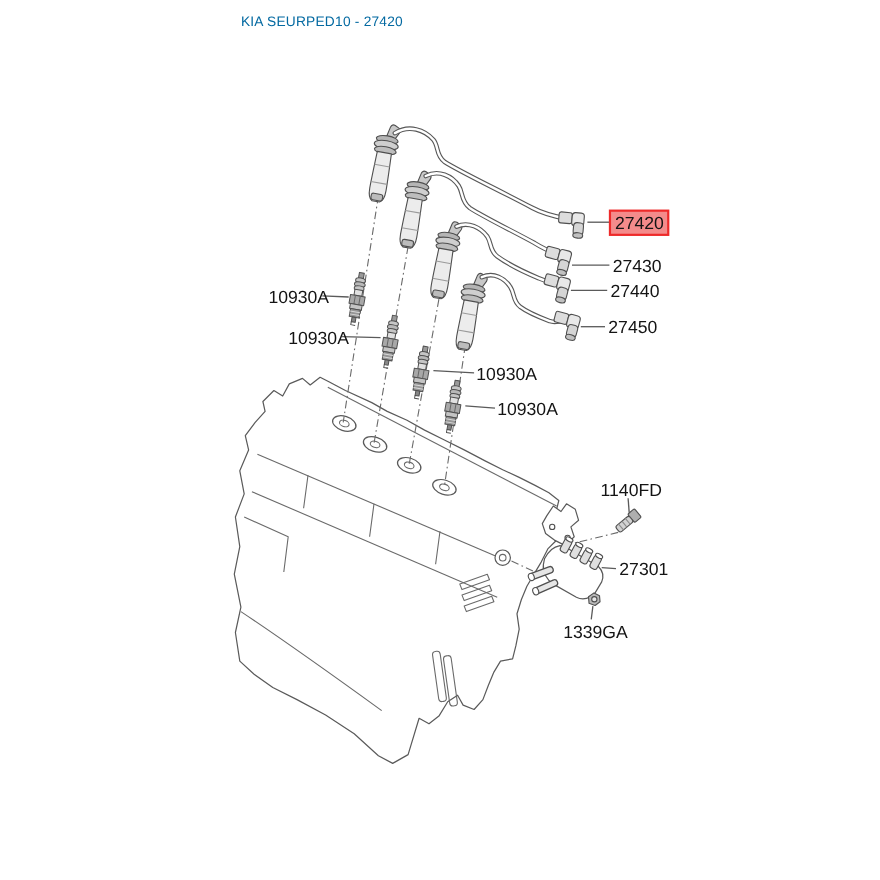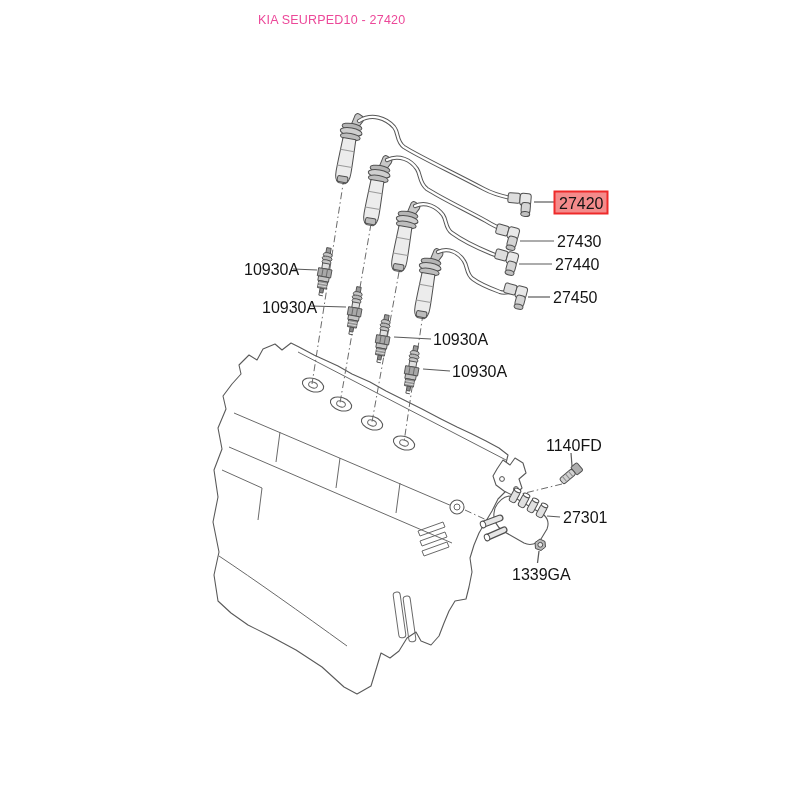--- a/index.html
+++ b/index.html
@@ -1,18 +1,18 @@
 <!DOCTYPE html>
 <html><head>
 <meta charset="utf-8">
 <style>
   html,body{margin:0;padding:0;background:#fff;}
   .canvas{position:relative;width:800px;height:800px;background:#fff;overflow:hidden;
           font-family:"Liberation Sans",sans-serif;}
-  .title{position:absolute;left:219px;top:13px;font-size:12.5px;color:#ec4899;letter-spacing:.2px;margin-left:39px;}
+  .title{position:absolute;left:219px;top:13px;font-size:12.5px;color:#0369a1;letter-spacing:.2px;}
   svg{position:absolute;left:0;top:0;}
   svg text{font-family:"Liberation Sans",sans-serif;font-size:16px;fill:#141414;}
   .outline{fill:#ffffff;stroke:#5a5a5a;stroke-width:1.1;stroke-linejoin:round;}
   .iline{fill:none;stroke:#6a6a6a;stroke-width:1;stroke-linejoin:round;}
   .chain{fill:none;stroke:#6a6a6a;stroke-width:1;stroke-dasharray:7 3 1.5 3;}
   .wire-o{fill:none;stroke:#585858;stroke-width:4.2;stroke-linecap:round;}
   .wire-i{fill:none;stroke:#ffffff;stroke-width:2.2;stroke-linecap:round;}
   .leader{stroke:#5a5a5a;stroke-width:1.2;fill:none;}
   .mech{stroke:#4f4f4f;stroke-width:1;stroke-linejoin:round;}
 </style>

